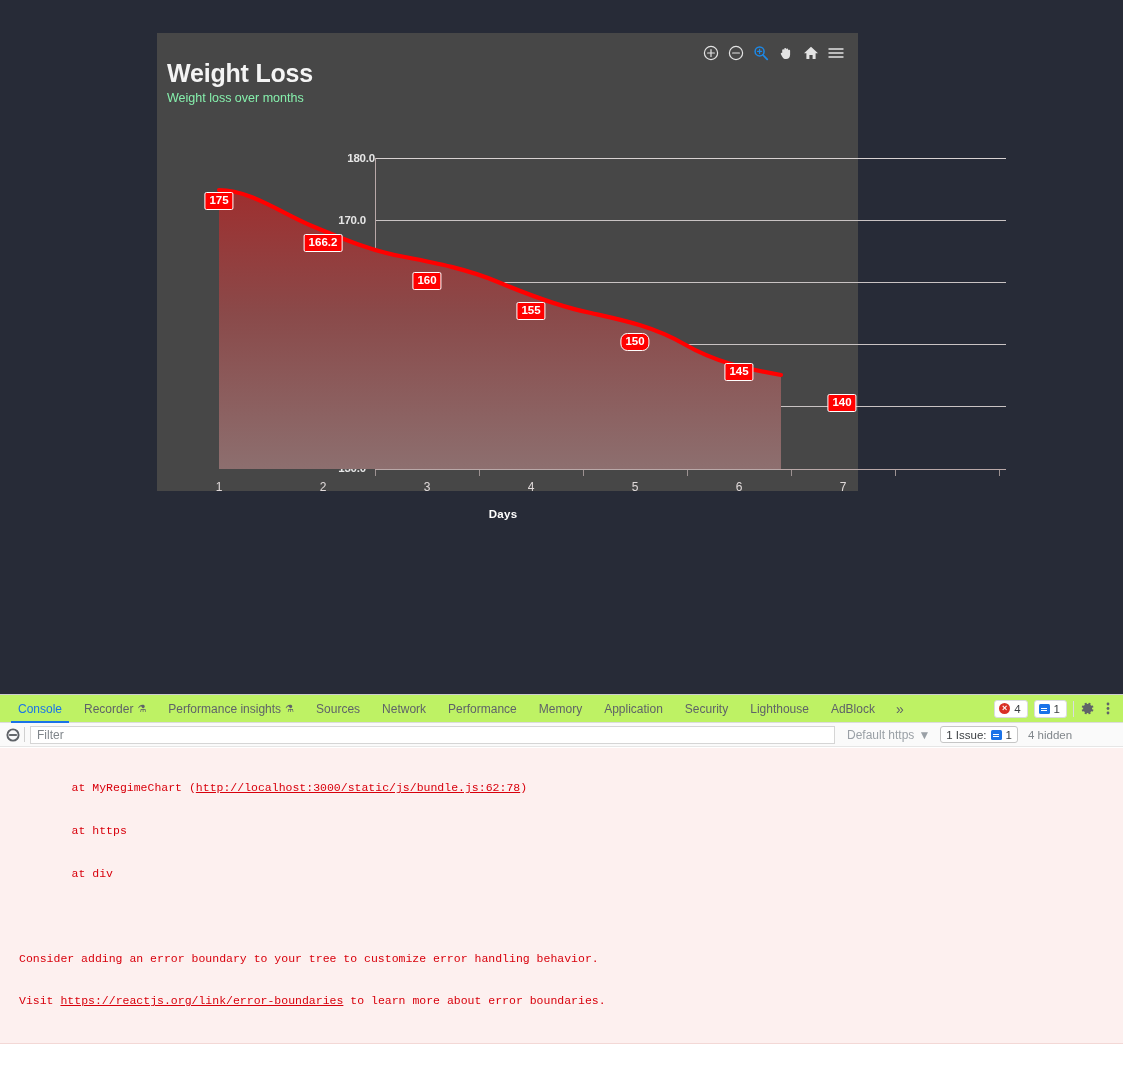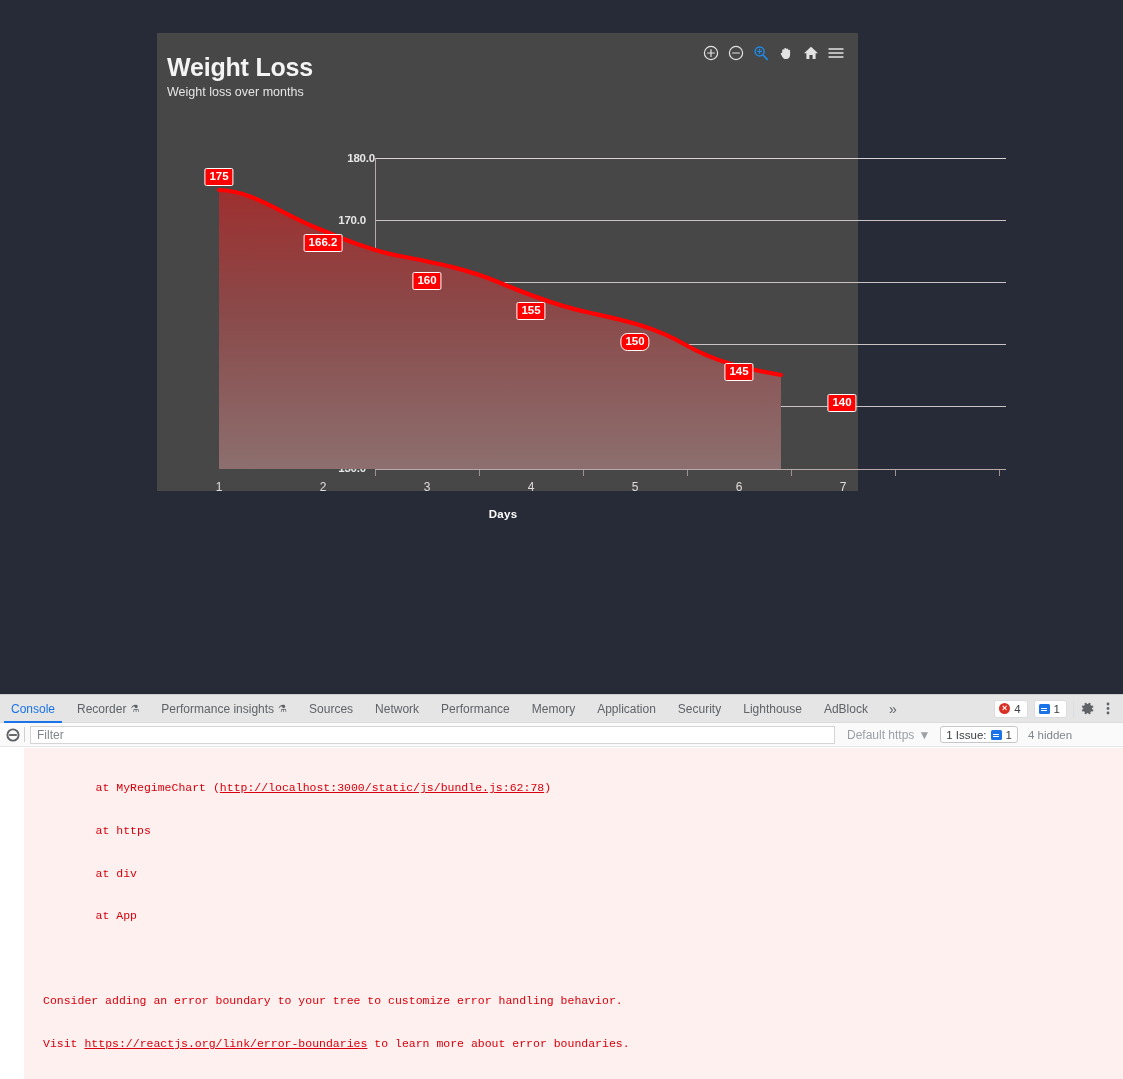--- a/index.html
+++ b/index.html
@@ -14,27 +14,27 @@
 
   
   #page-area { position:absolute; left:0; top:0; width:1123px; height:694px; background:#272b37; }
 
   .chart-card {
     position:absolute; left:157px; top:33px;
     width:701px; height:458px;
     background:#474747;
   }
 
-  .chart-head { position:relative; padding:20px 0 0 10px; height:78px; }
+  .chart-head { position:relative; padding:26px 0 0 10px; height:78px; }
   .chart-title {
     color:#f4f4f4; font-size:25px; font-weight:bold;
     letter-spacing:-0.2px; line-height:28px; margin:0; padding:0;
   }
   .chart-sub {
-    color:#e5e5e5; font-size:12.5px; line-height:16px;
+    color:#86efac; font-size:12.5px; line-height:16px;
     margin-top:3px;
   }
 
   .chart-toolbar {
     position:absolute; right:14px; top:12px;
     display:flex; align-items:center; gap:9px;
   }
   .tb-icon {
     width:16px; height:16px; display:block; cursor:pointer;
   }
@@ -102,22 +102,22 @@
 
   
   #devtools {
     position:absolute; left:0; top:694px; width:1123px; height:385px;
     background:#ffffff;
     border-top:1px solid #cdcdcd;
     font-family:"Liberation Sans", sans-serif;
   }
   .dt-tabbar {
     height:28px; display:flex; align-items:stretch;
-    border-bottom:1px solid #dcdcdc; background:#e5e5e5;
-    padding-left:0; position:relative;
+    border-bottom:1px solid #dcdcdc; background:#bef264;
+    padding-left:7px; position:relative;
   }
   .dt-tab {
     display:flex; align-items:center; gap:4px;
     padding:0 11px; font-size:12px; color:#5f6368;
     cursor:pointer; white-space:nowrap; position:relative;
   }
   .dt-tab.active { color:#1a73e8; }
   .dt-tab.active::after {
     content:""; position:absolute; left:4px; right:4px; bottom:-1px;
     height:2px; background:#1a73e8;
@@ -168,21 +168,20 @@
     padding:0 5px; height:17px; font-size:11.5px; color:#3c4043;
     margin-left:10px; cursor:pointer; white-space:nowrap;
   }
   .hidden-txt { font-size:11.5px; color:#80868b; margin-left:10px; white-space:nowrap; }
 
   .dt-console {
     position:absolute; left:0; top:53px; right:0; bottom:0;
     overflow:hidden; background:#fff;
     font-family:"Liberation Mono", monospace;
     font-size:11.5px;
-    margin-left:24px;
   }
   .err-block {
     background:#fdf0ef; color:#d8000c;
     padding:5px 0 6px 0; line-height:14.2px;
     border-bottom:1px solid #f3d8d6;
     white-space:pre;
   }
   .err-block .indent { padding-left:44px; }
   .err-block .flush { padding-left:19px; }
   .err-block a { color:#d8000c; text-decoration:underline; }
@@ -262,21 +261,21 @@
           <stop offset="0%" stop-color="#9e2f2f" stop-opacity="1"></stop>
           <stop offset="45%" stop-color="#8a4a4a" stop-opacity="1"></stop>
           <stop offset="100%" stop-color="#8d6f6f" stop-opacity="1"></stop>
         </linearGradient>
       </defs>
 
       <path d="M62,157 C93,157 124,180 155,193 C186,206 217,219 248,224 C279,230 310,236 341,249 C372,262 403,274 434,280 C465,287 496,293 527,311 C558,329 589,336 624,342 L624,436 L62,436 Z" fill="url(#areaGrad)"></path>
       <path d="M62,157 C93,157 124,180 155,193 C186,206 217,219 248,224 C279,230 310,236 341,249 C372,262 403,274 434,280 C465,287 496,293 527,311 C558,329 589,336 624,342" fill="none" stroke="#ff0000" stroke-width="4.2" stroke-linecap="round" stroke-linejoin="round"></path>
     </svg>
 
-    <div class="dlabel" style="left:62px; top:144px;">175</div>
+    <div class="dlabel" style="left:62px; top:168px;">175</div>
     <div class="dlabel" style="left:166px; top:210px;">166.2</div>
     <div class="dlabel" style="left:270px; top:248px;">160</div>
     <div class="dlabel" style="left:374px; top:278px;">155</div>
     <div class="dlabel" style="left:478px; top:309px;border-radius:7px;">150</div>
     <div class="dlabel" style="left:582px; top:339px;">145</div>
     <div class="dlabel" style="left:685px; top:370px;">140</div>
 
     <div class="tickmark" style="left:218px;"></div>
     <div class="tickmark" style="left:322px;"></div>
     <div class="tickmark" style="left:426px;"></div>
@@ -383,20 +382,19 @@
     </span>
     <span class="hidden-txt">4 hidden</span>
   </div>
 
   <div class="dt-console">
 
     <div class="err-block">
       <div class="indent"><span>    at MyRegimeChart (</span><a href="#">http://localhost:3000/static/js/bundle.js:62:78</a><span>)</span></div>
       <div class="indent">    at https</div>
       <div class="indent">    at div</div>
-      <div class="indent">    at App</div>
       <div class="spacer-line"></div>
       <div class="flush">Consider adding an error boundary to your tree to customize error handling behavior.</div>
       <div class="flush"><span>Visit </span><a href="#">https://reactjs.org/link/error-boundaries</a><span> to learn more about error boundaries.</span></div>
     </div>
 
   </div>
 </div>
 
 </body></html>

